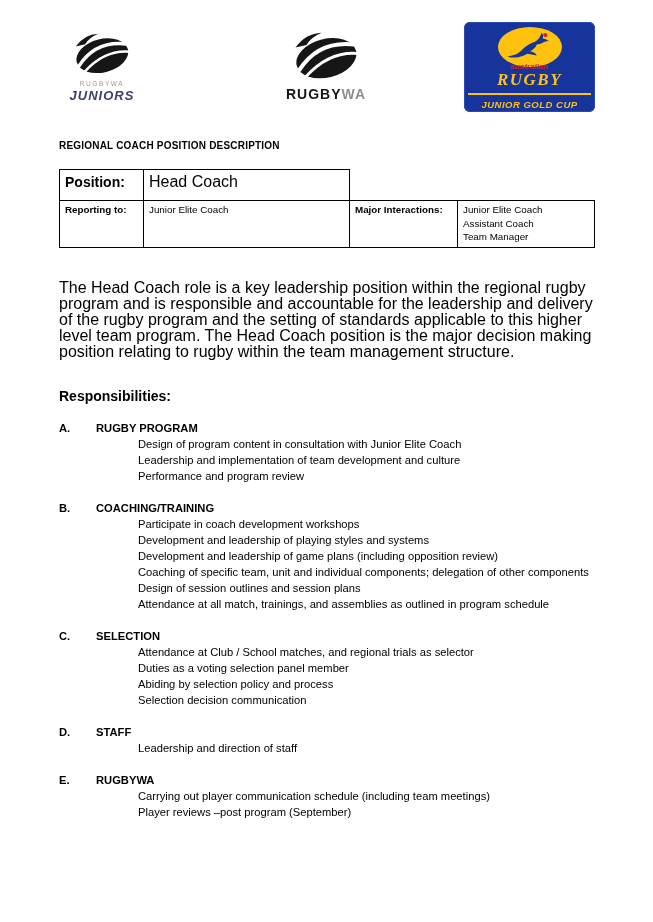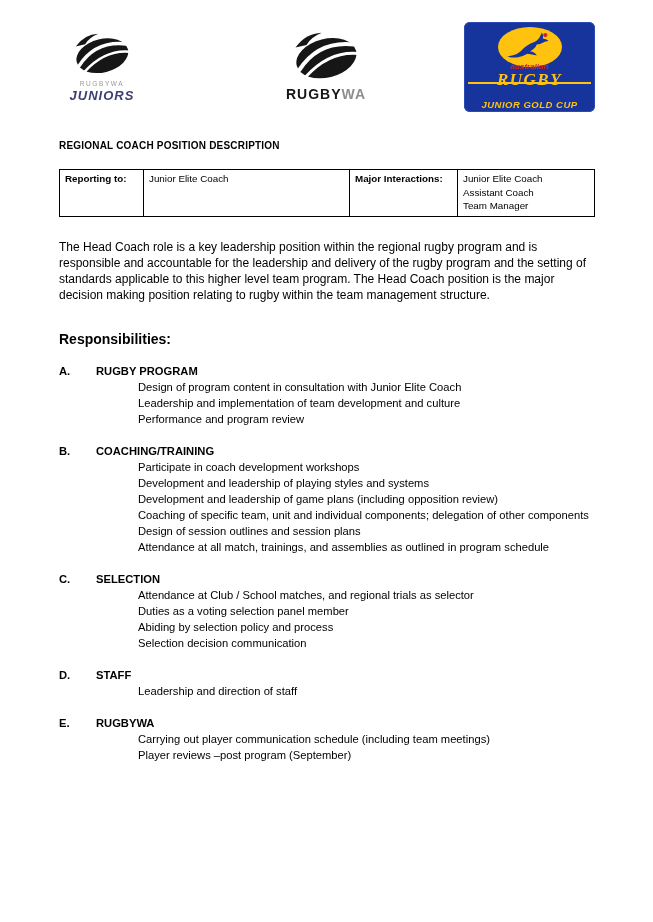--- a/index.html
+++ b/index.html
@@ -46,21 +46,21 @@
     font-size: 8px; font-weight: bold; font-style: italic; color: #d2232a;
   }
   .badge-rugby {
     position: absolute; top: 48px; left: 0; width: 100%;
     font-family: "Liberation Serif", serif;
     font-size: 17px; font-weight: bold; font-style: italic;
     color: #ffc20e; letter-spacing: 1.5px;
   }
   .badge-banner {
     position: absolute; bottom: 2px; left: 4px; right: 4px;
-    border-top: 2px solid #ffc20e; padding-top: 15px;
+    border-top: 2px solid #ffc20e; padding-top: 4px;
     font-size: 9.5px; font-weight: bold; font-style: italic;
     color: #ffc20e; letter-spacing: 0.5px;
   }
 
   
   .doc-title {
     margin: 22px 0 0; text-align: left;
     font-size: 10px; font-weight: bold; letter-spacing: 0.2px;
   }
 
@@ -72,21 +72,21 @@
   .info-table td { border: 1px solid #000; padding: 2px 5px; vertical-align: top; }
   .info-table td.empty-cell { border: none; }
   .row-position td { height: 24px; }
   .row-meta td { height: 42px; }
   .pos-label { font-size: 14px; font-weight: bold; padding-top: 4px !important; }
   .pos-value { font-size: 16px; padding-top: 3px !important; }
   .small-cell { font-size: 9.8px; line-height: 13.5px; }
   .bold { font-weight: bold; }
 
   
-  .intro { margin: 22px 0 0; font-size: 12px; line-height: 16px; width: 535px; }
+  .intro { margin: 32px 0 0; font-size: 16px; line-height: 16px; width: 535px; }
   .resp-label { margin: 28px 0 0; font-size: 14px; font-weight: bold; }
   .resp-section { margin-top: 16px; font-size: 11.2px; line-height: 16px; }
   .sec-row { display: flex; }
   .sec-letter { flex: 0 0 37px; font-weight: bold; }
   .sec-heading { font-weight: bold; }
   .sec-items { margin-left: 37px; }
   .sec-item { white-space: nowrap; padding-left: 42px; }
 </style>
 </head>
 <body>
@@ -141,20 +141,25 @@
     <h1 class="doc-title">REGIONAL COACH POSITION DESCRIPTION</h1>
 
     <table class="info-table">
       <colgroup>
         <col style="width:84px">
           <col style="width:206px">
           <col style="width:108px">
           <col style="width:137px">
       </colgroup>
       <tbody>
+        <tr class="row-position">
+          <td class="pos-label">Position:</td>
+          <td class="pos-value">Head Coach</td>
+          <td class="empty-cell" colspan="2"></td>
+        </tr>
         <tr class="row-meta">
           <td class="small-cell bold">Reporting to:</td>
           <td class="small-cell">Junior Elite Coach</td>
           <td class="small-cell bold">Major Interactions:</td>
           <td class="small-cell">
             <div>Junior Elite Coach</div>
             <div>Assistant Coach</div>
             <div>Team Manager</div>
           </td>
         </tr>

